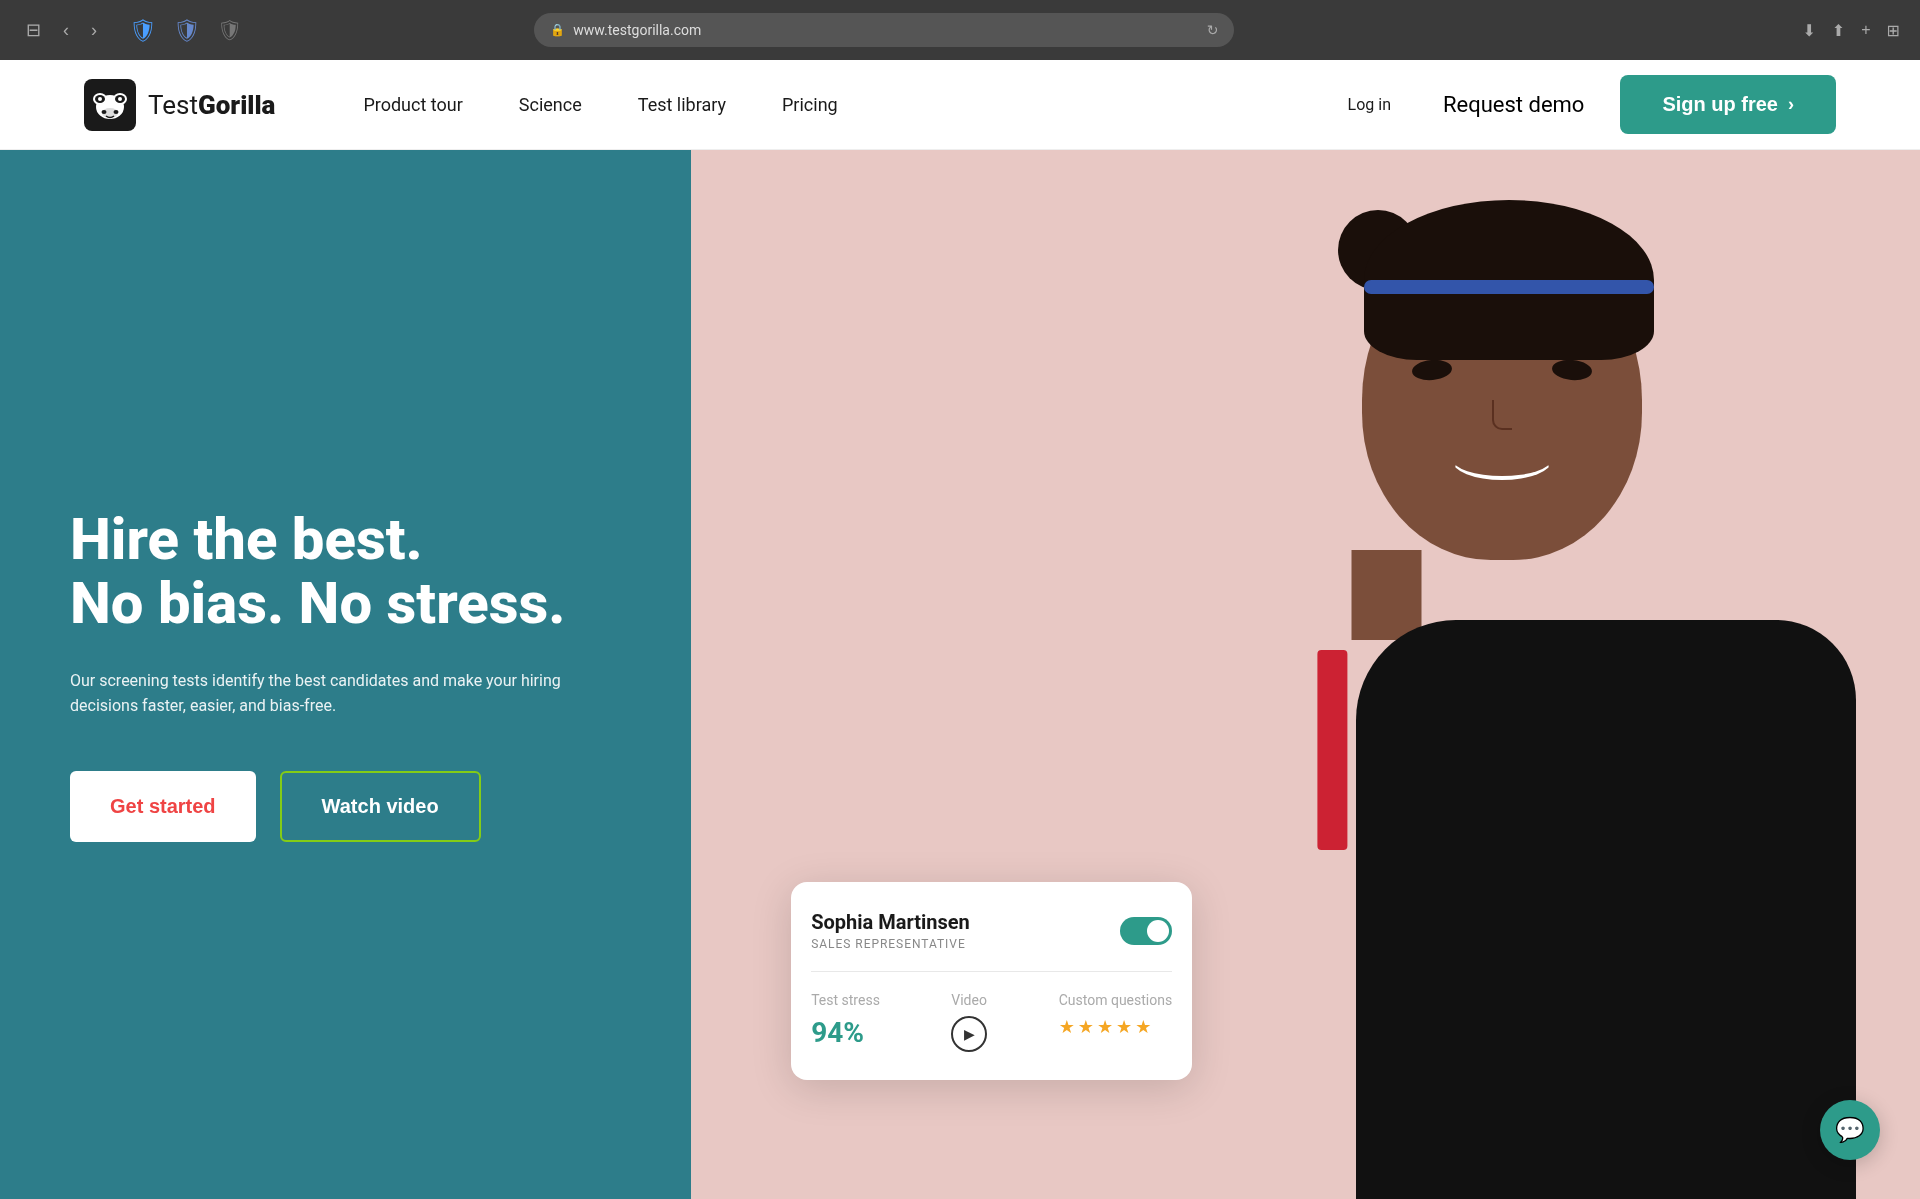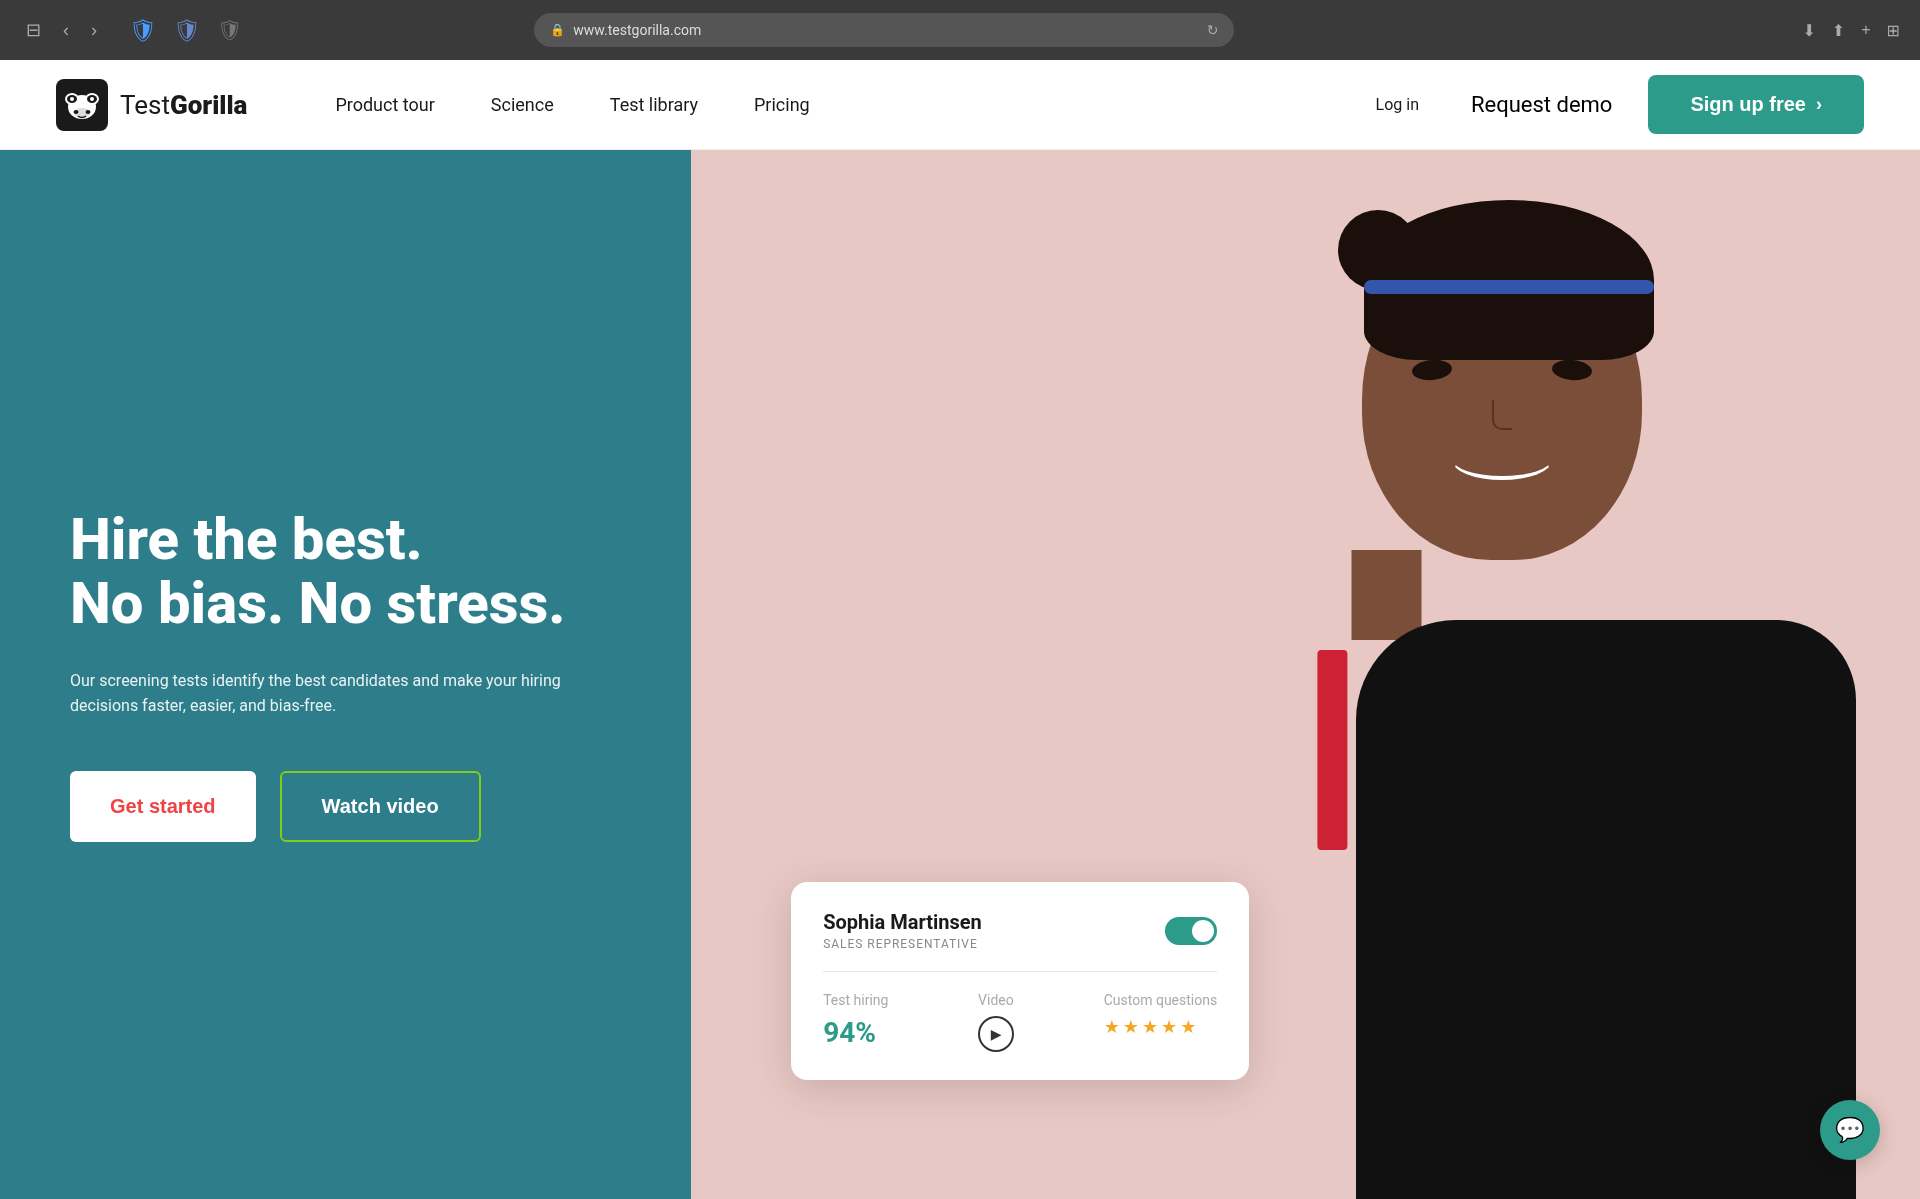--- a/index.html
+++ b/index.html
@@ -57,21 +57,21 @@
       background: none;
       border: none;
     }
 
     
     .navbar {
       background: #fff;
       height: 90px;
       display: flex;
       align-items: center;
-      padding: 0 56px;
+      padding: 0 84px;
       border-bottom: 1px solid #eee;
       position: relative;
       z-index: 10;
     }
     .logo-area {
       display: flex;
       align-items: center;
       gap: 12px;
       text-decoration: none;
       margin-right: 60px;
@@ -196,22 +196,22 @@
       cursor: pointer;
     }
 
     
     .candidate-card {
       position: absolute;
       bottom: 120px;
       left: 100px;
       background: #fff;
       border-radius: 16px;
-      padding: 28px 32px;
-      width: 458px;
+      padding: 28px 20px;
+      width: 401px;
       box-shadow: 0 8px 40px rgba(0,0,0,0.15);
     }
     .card-header {
       display: flex;
       align-items: center;
       justify-content: space-between;
       margin-bottom: 20px;
     }
     .candidate-name {
       font-size: 20px;
@@ -416,21 +416,21 @@
           <div class="candidate-name">Sophia Martinsen</div>
           <div class="candidate-role">SALES REPRESENTATIVE</div>
         </div>
         <div class="toggle">
           <div class="toggle-knob"></div>
         </div>
       </div>
       <div class="card-divider"></div>
       <div class="card-stats">
         <div class="stat-item">
-          <div class="stat-label">Test hiring</div>
+          <div class="stat-label">Test stress</div>
           <div class="stat-value-score">94%</div>
         </div>
         <div class="stat-item">
           <div class="stat-label">Video</div>
           <div class="stat-value-video">▶</div>
         </div>
         <div class="stat-item">
           <div class="stat-label">Custom questions</div>
           <div class="stars">
             <span class="star-filled">★</span>

